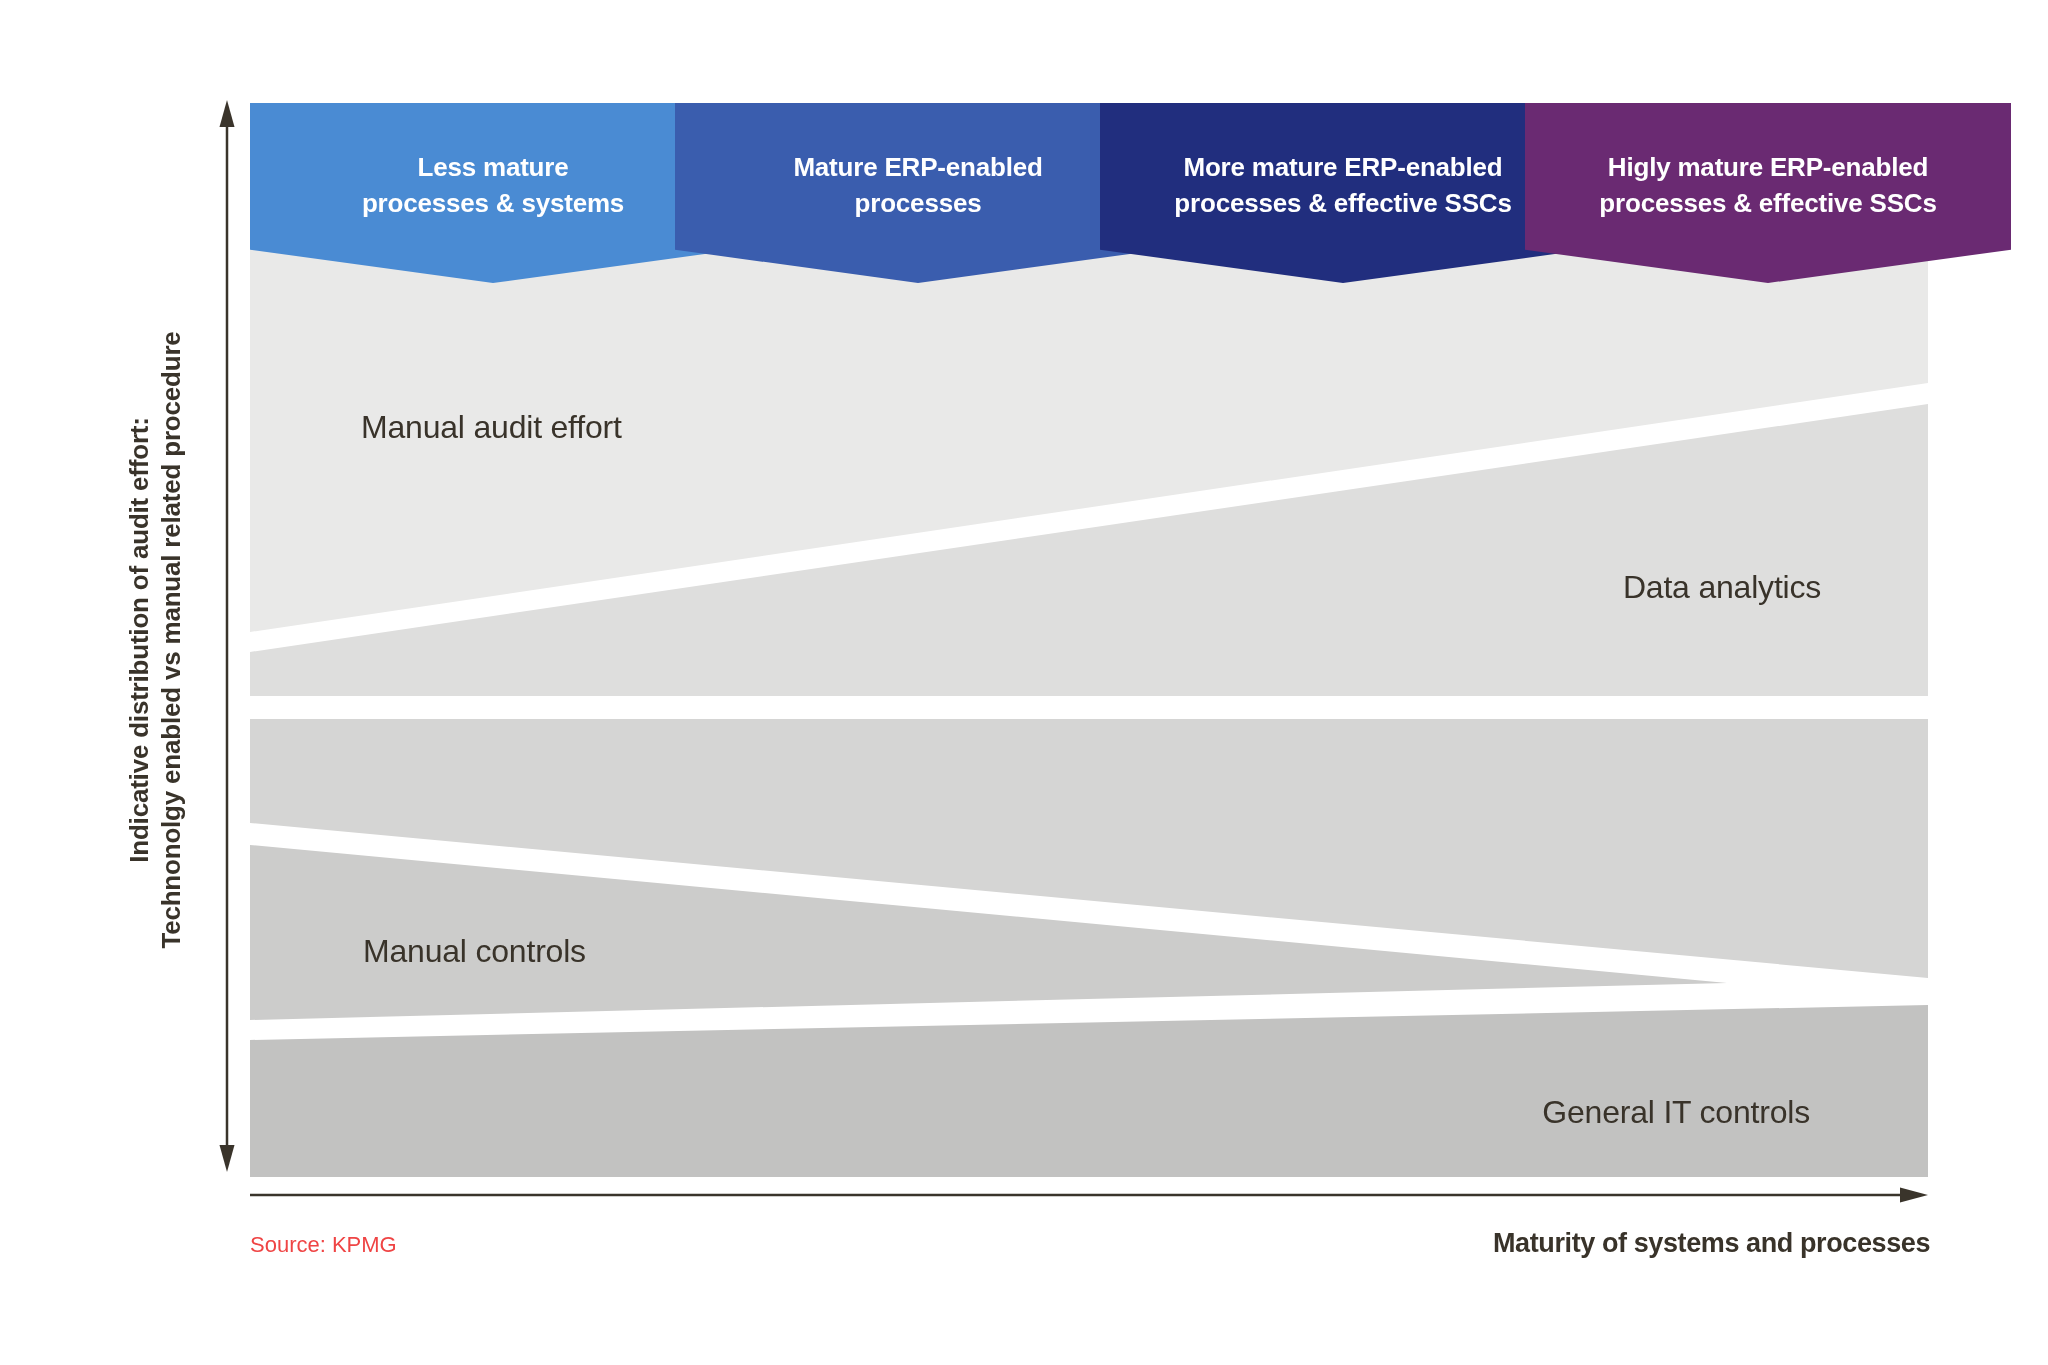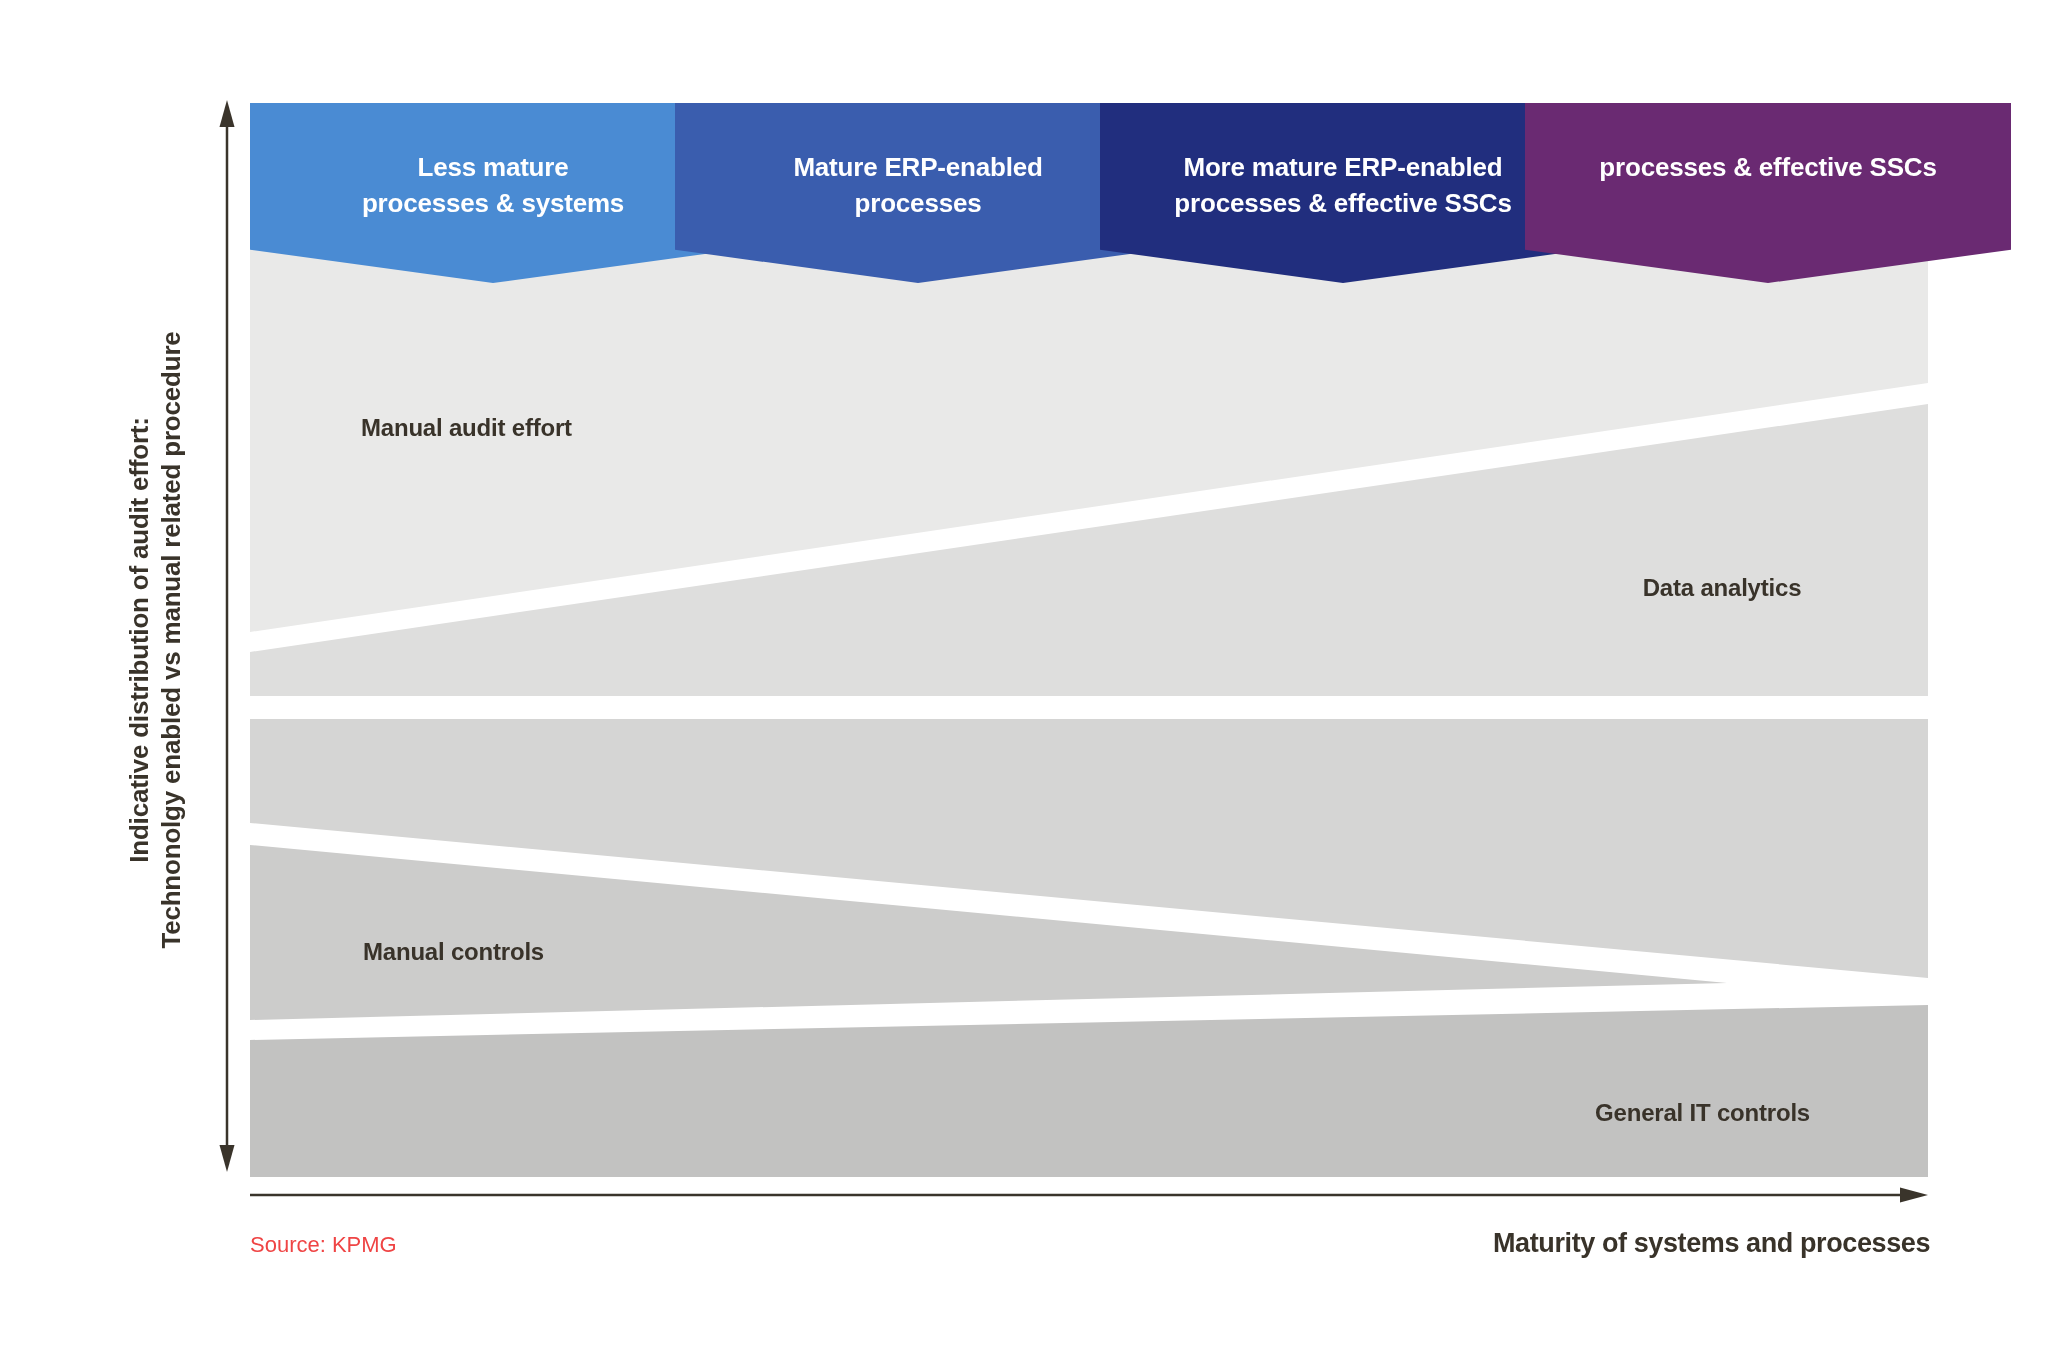--- a/index.html
+++ b/index.html
@@ -9,21 +9,21 @@
   }
   .layer{position:absolute;left:0;top:0;width:2048px;height:1365px;}
   .banner{
     position:absolute;top:103px;width:486px;height:180px;
     clip-path:polygon(0 0,100% 0,100% 81.5%,50% 100%,0 81.5%);
     text-align:center;padding-top:46px;box-sizing:border-box;
     color:#ffffff;font-weight:700;font-size:26px;line-height:36px;letter-spacing:-0.2px;
   }
   .banner .bl{white-space:nowrap;}
   .b1{left:250px;} .b2{left:675px;} .b3{left:1100px;} .b4{left:1525px;}
-  .lbl{position:absolute;font-weight:700;font-size:24px;line-height:37px;color:#39332a;letter-spacing:-0.2px;white-space:nowrap;}
+  .lbl{position:absolute;font-weight:400;font-size:32px;line-height:37px;color:#39332a;letter-spacing:-0.2px;white-space:nowrap;}
   .lbl-manual-audit{left:361px;top:409px;}
   .lbl-data-analytics{left:1622px;top:569px;width:200px;text-align:center;}
   .lbl-automated{right:203px;top:797px;text-align:right;}
   .lbl-manual-controls{left:363px;top:933px;}
   .lbl-general-it{left:1510px;top:1094px;width:300px;text-align:right;}
   .y-axis-label{
     position:absolute;left:-345px;top:608px;width:1000px;height:64px;
     transform:rotate(-90deg);text-align:center;
     font-weight:700;font-size:26px;line-height:32px;color:#39332a;letter-spacing:-0.2px;
   }
@@ -56,20 +56,21 @@
   </div>
   <div class="banner b2" style="background: rgb(58, 93, 174);">
     <div class="bl">Mature ERP-enabled</div>
     <div class="bl">processes</div>
   </div>
   <div class="banner b3" style="background: rgb(33, 46, 126);">
     <div class="bl">More mature ERP-enabled</div>
     <div class="bl">processes &amp; effective SSCs</div>
   </div>
   <div class="banner b4" style="background: rgb(106, 42, 114);">
+    <div class="bl">Higly mature ERP-enabled</div>
     <div class="bl">processes &amp; effective SSCs</div>
   </div>
 
   <div class="lbl lbl-manual-audit">Manual audit effort</div>
   <div class="lbl lbl-data-analytics">Data analytics</div>
   <div class="lbl lbl-manual-controls">Manual controls</div>
   <div class="lbl lbl-general-it">General IT controls</div>
 
   <div class="y-axis-label">
     <div>Indicative distribution of audit effort:</div>

